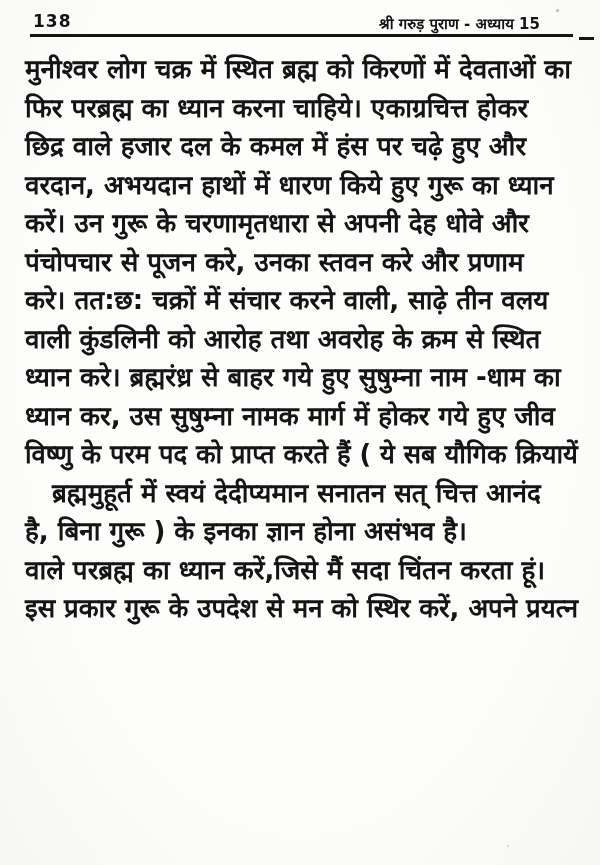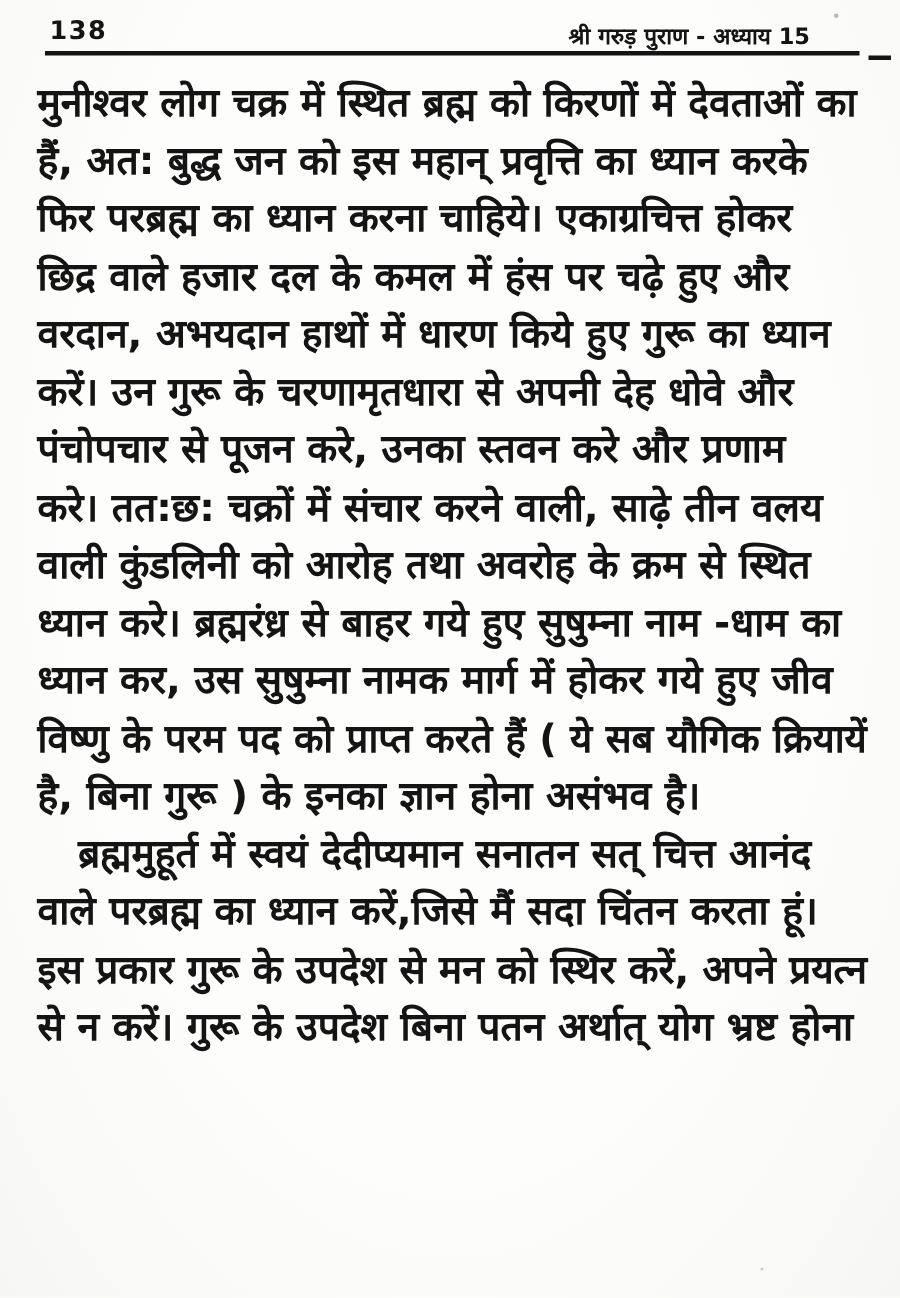--- a/index.html
+++ b/index.html
@@ -82,34 +82,32 @@
   <span class="page-number">138</span>
 
   <span class="page-title">श्री गरुड़ पुराण - अध्याय 15</span>
 
   <div class="header-rule"></div>
   <div class="header-rule-dash"></div>
 
   <div class="body-text">
 
     <span class="line">मुनीश्वर लोग चक्र में स्थित ब्रह्म को किरणों में देवताओं का</span>
-    <span class="line">हैं, अत: बुद्ध जन को इस महान् प्रवृत्ति का ध्यान करके</span>
     <span class="line">फिर परब्रह्म का ध्यान करना चाहिये। एकाग्रचित्त होकर</span>
     <span class="line">छिद्र वाले हजार दल के कमल में हंस पर चढ़े हुए और</span>
     <span class="line">वरदान, अभयदान हाथों में धारण किये हुए गुरू का ध्यान</span>
     <span class="line">करें। उन गुरू के चरणामृतधारा से अपनी देह धोवे और</span>
     <span class="line">पंचोपचार से पूजन करे,  उनका स्तवन करे और प्रणाम</span>
     <span class="line">करे। तत:छ: चक्रों में संचार करने वाली, साढ़े तीन वलय</span>
     <span class="line">वाली कुंडलिनी को आरोह तथा अवरोह के क्रम से स्थित</span>
     <span class="line">ध्यान करे। ब्रह्मरंध्र से बाहर गये हुए सुषुम्ना नाम -धाम का</span>
     <span class="line">ध्यान कर, उस सुषुम्ना नामक मार्ग में होकर गये हुए जीव</span>
     <span class="line" style="transform: scaleX(0.9822);">विष्णु के परम पद को प्राप्त करते हैं ( ये सब यौगिक क्रियायें</span>
+    <span class="line indent">ब्रह्ममुहूर्त में स्वयं देदीप्यमान सनातन सत् चित्त आनंद</span>
+
     <span class="line">है, बिना गुरू ) के इनका ज्ञान होना असंभव है।</span>
-
-    <span class="line indent">ब्रह्ममुहूर्त में स्वयं देदीप्यमान सनातन सत् चित्त आनंद</span>
     <span class="line">वाले परब्रह्म का ध्यान करें,जिसे मैं सदा चिंतन करता हूं।</span>
     <span class="line" style="transform: scaleX(0.9928);">इस प्रकार गुरू के उपदेश से मन को स्थिर करें, अपने प्रयत्न</span>
-    <span class="line">से न करें। गुरू के उपदेश बिना पतन अर्थात् योग भ्रष्ट होना</span>
   </div>
 
   <div class="speck speck-1"></div>
   <div class="speck speck-2"></div>
 </div>
 
 </body></html>

